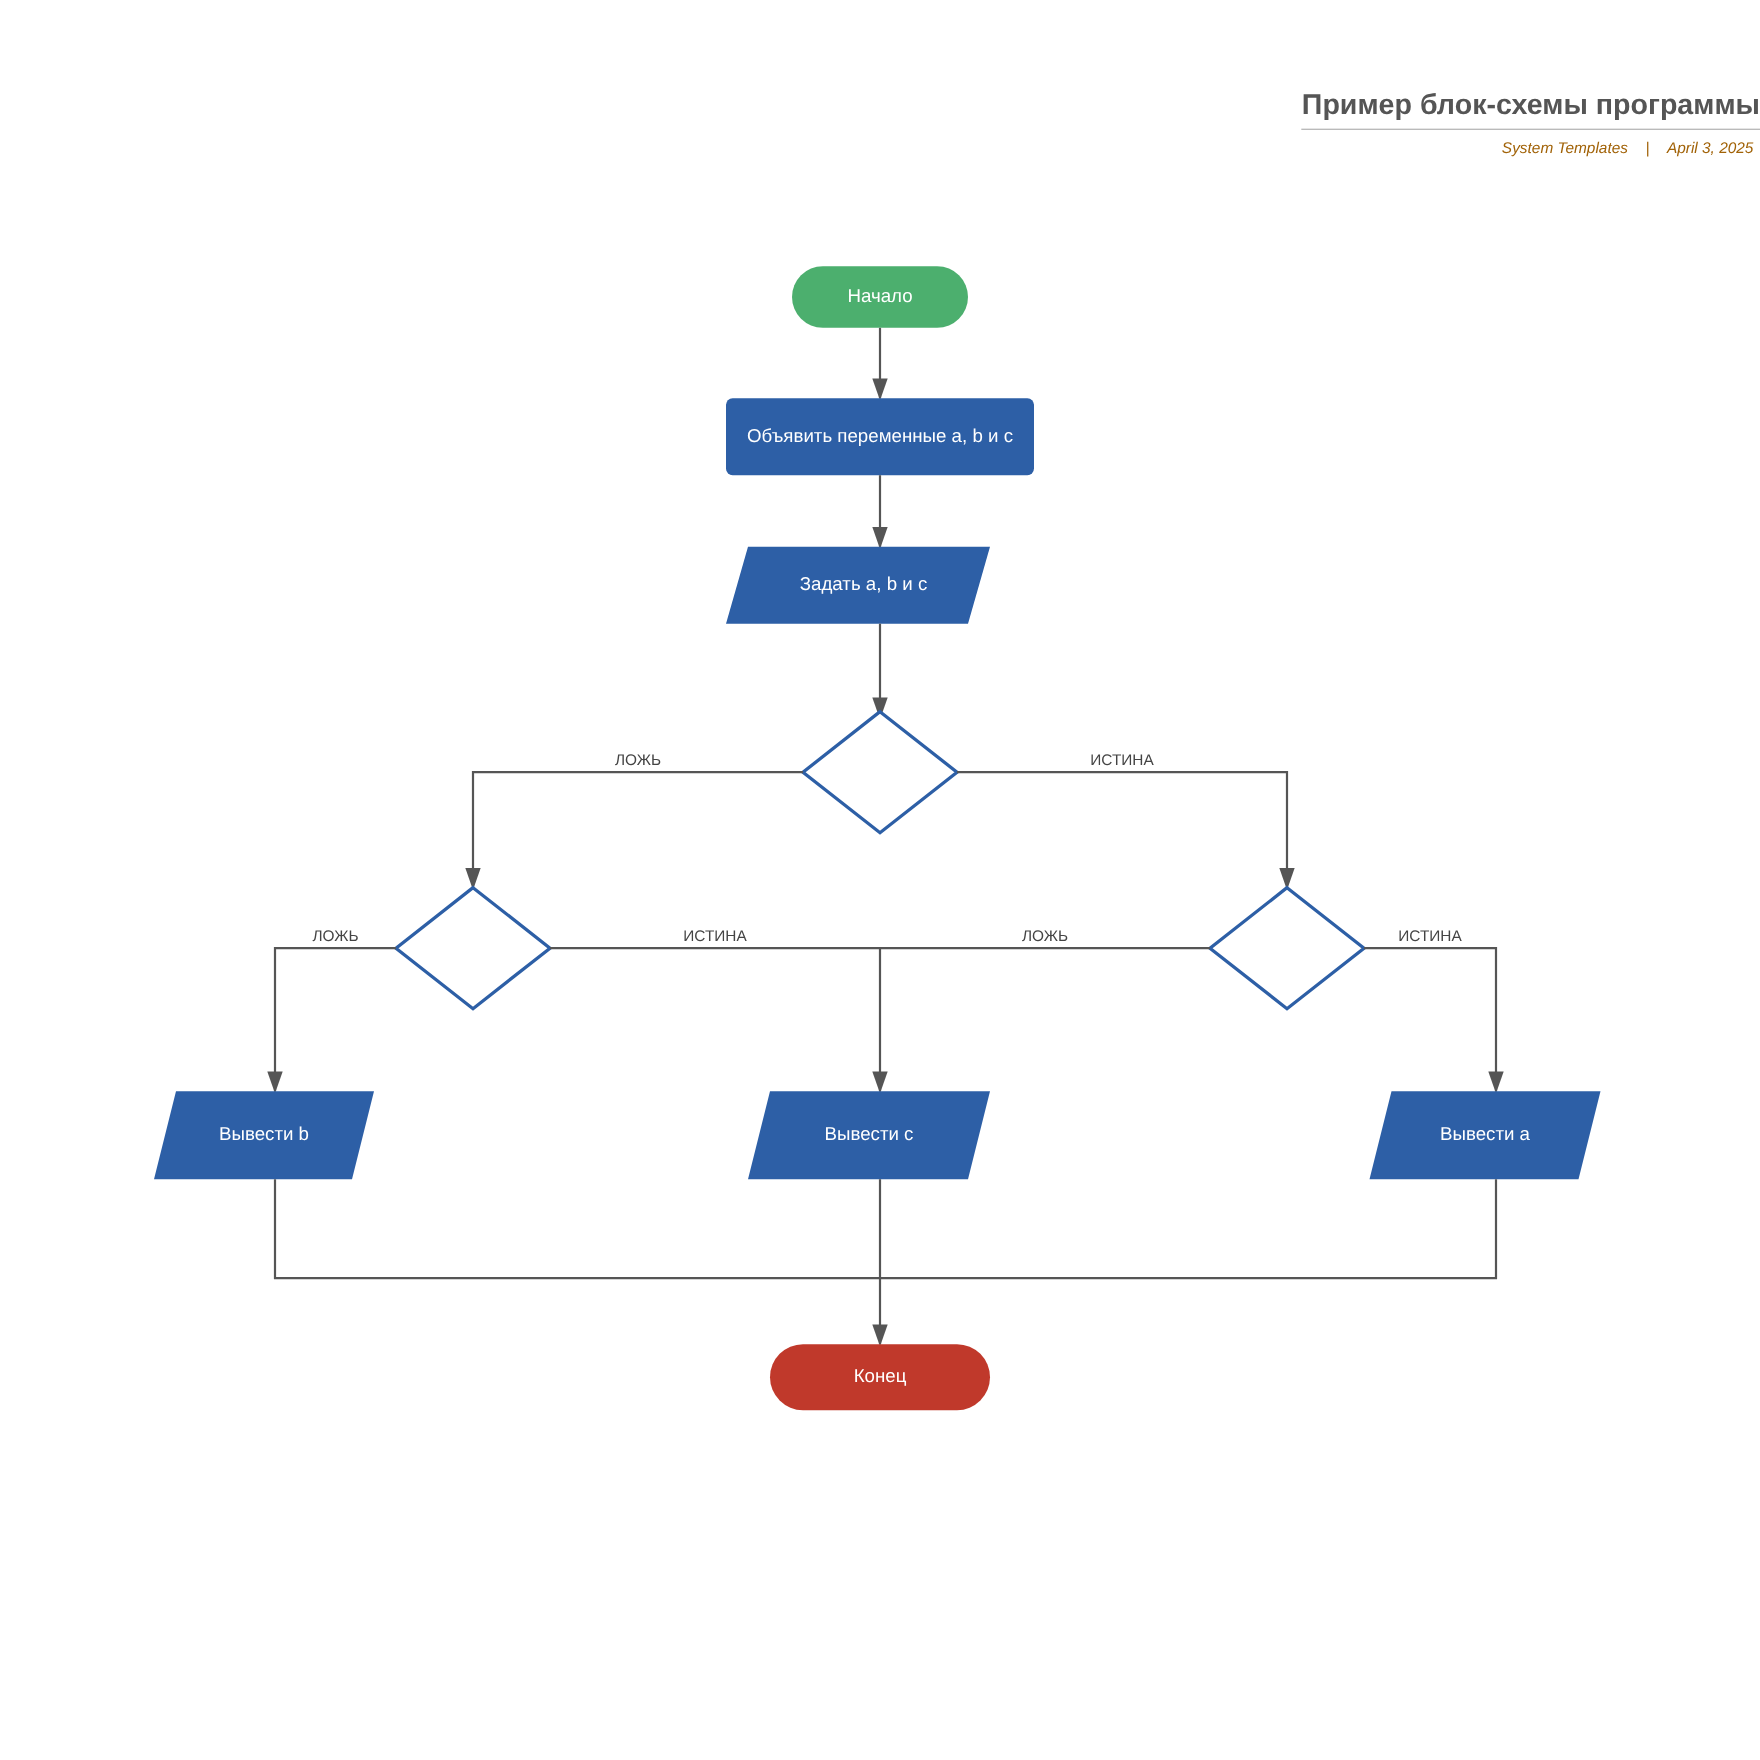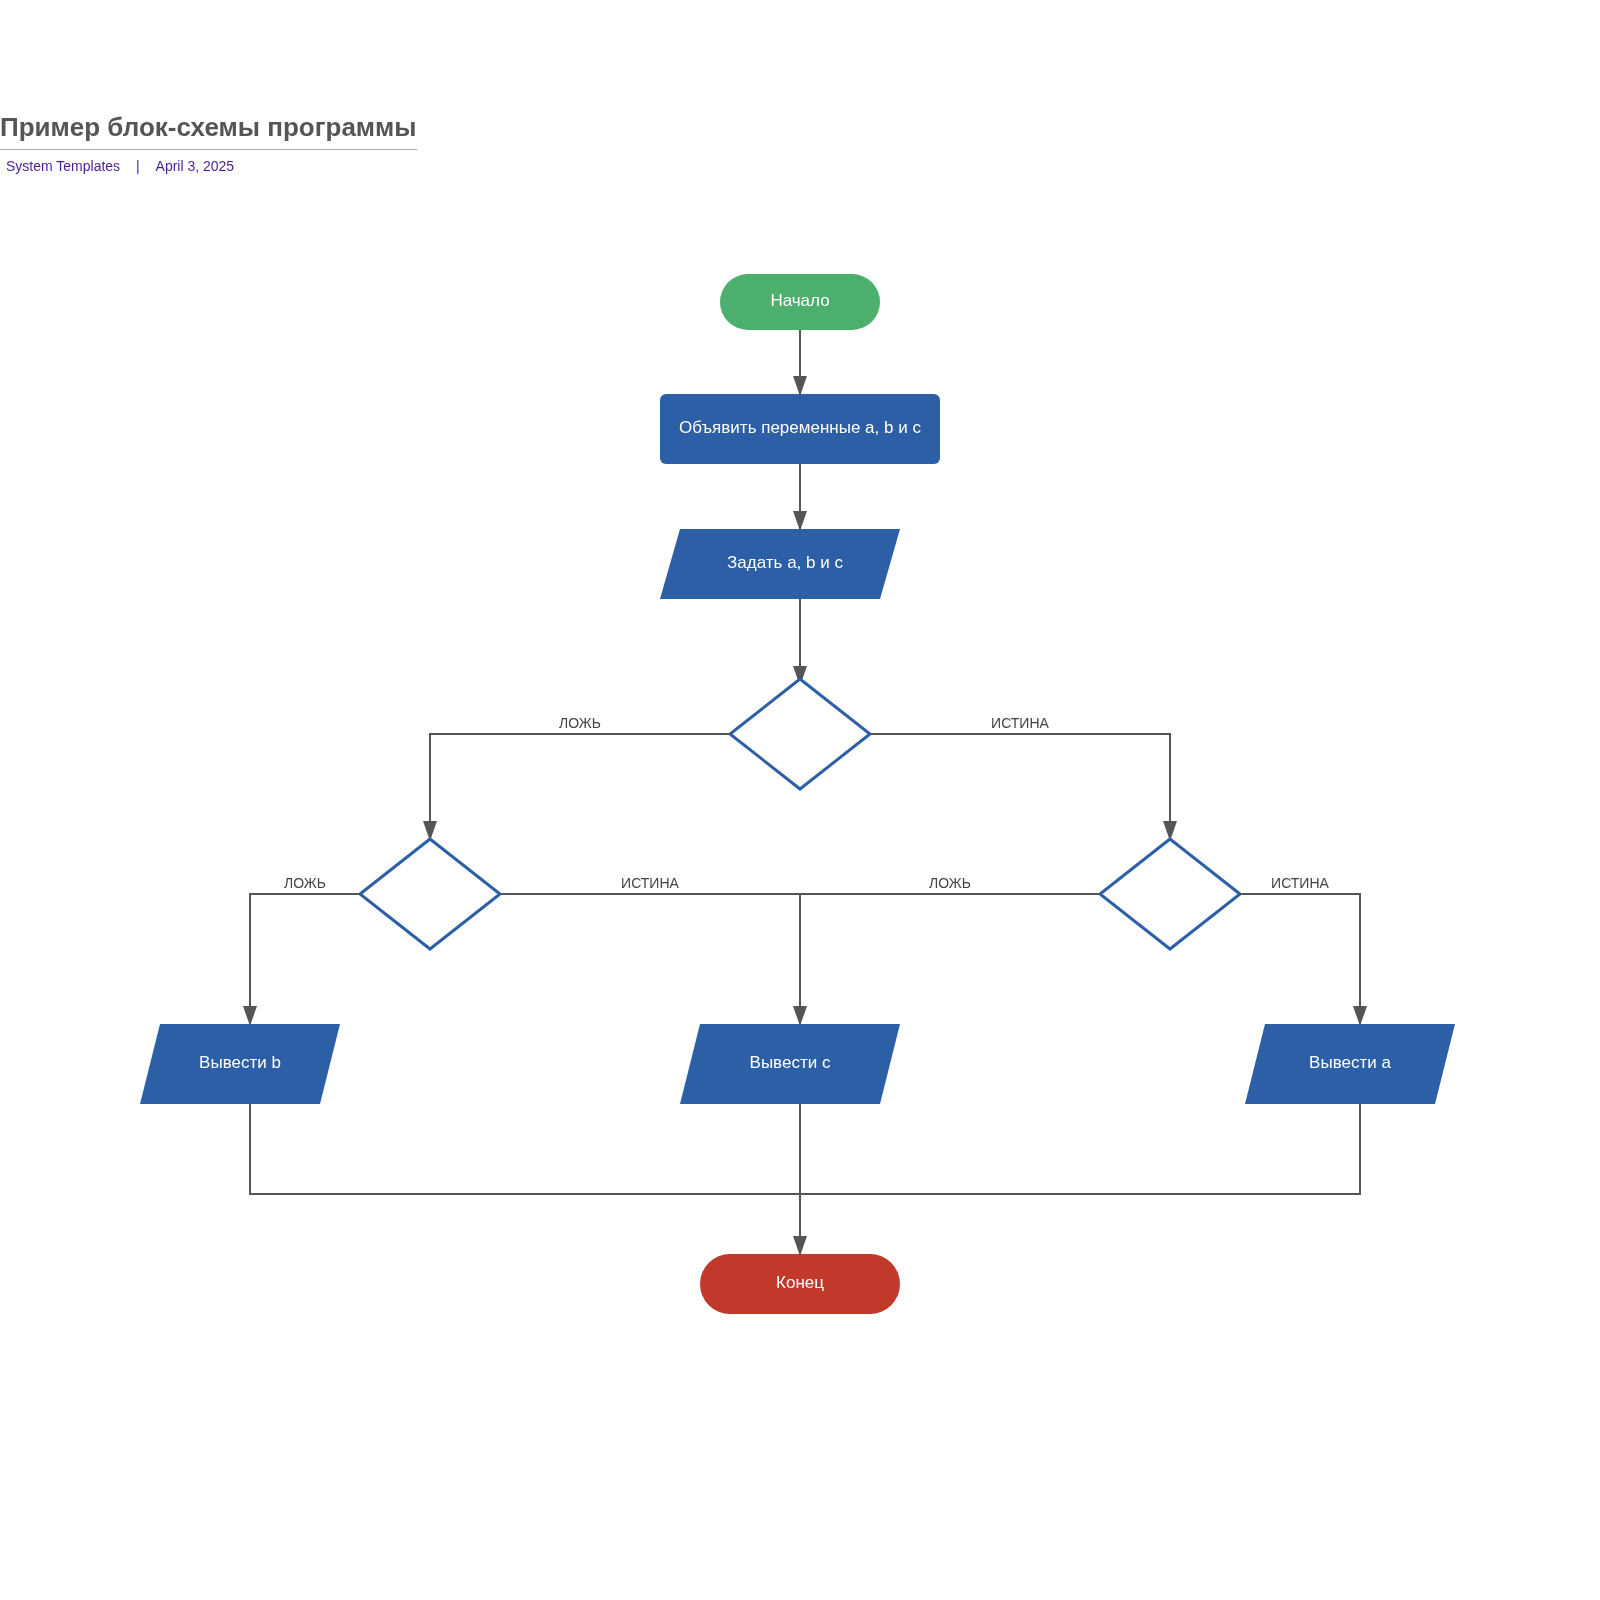--- a/index.html
+++ b/index.html
@@ -6,38 +6,39 @@
     body {
       background: #fff;
       font-family: 'Arial', sans-serif;
       width: 1600px;
       height: 1600px;
       overflow: hidden;
       position: relative;
     }
 
     .page-header {
-      text-align: left;
-      padding-top: 112px;
+      text-align: right;
+      padding-top: 80px;
       padding-bottom: 20px;
     }
 
     .page-title {
       font-size: 26px;
       font-weight: 600;
       color: #555;
       border-bottom: 1px solid #aaa;
       display: inline-block;
       padding-bottom: 6px;
       margin-bottom: 8px;
     }
 
     .page-meta {
       font-size: 14px;
-      color: #4c1d95;
+      color: #a16207;
+      font-style: italic;
     }
 
     .page-meta span {
       margin: 0 6px;
     }
 
     .diagram-container {
       position: relative;
       width: 1428px;
       height: 1300px;

